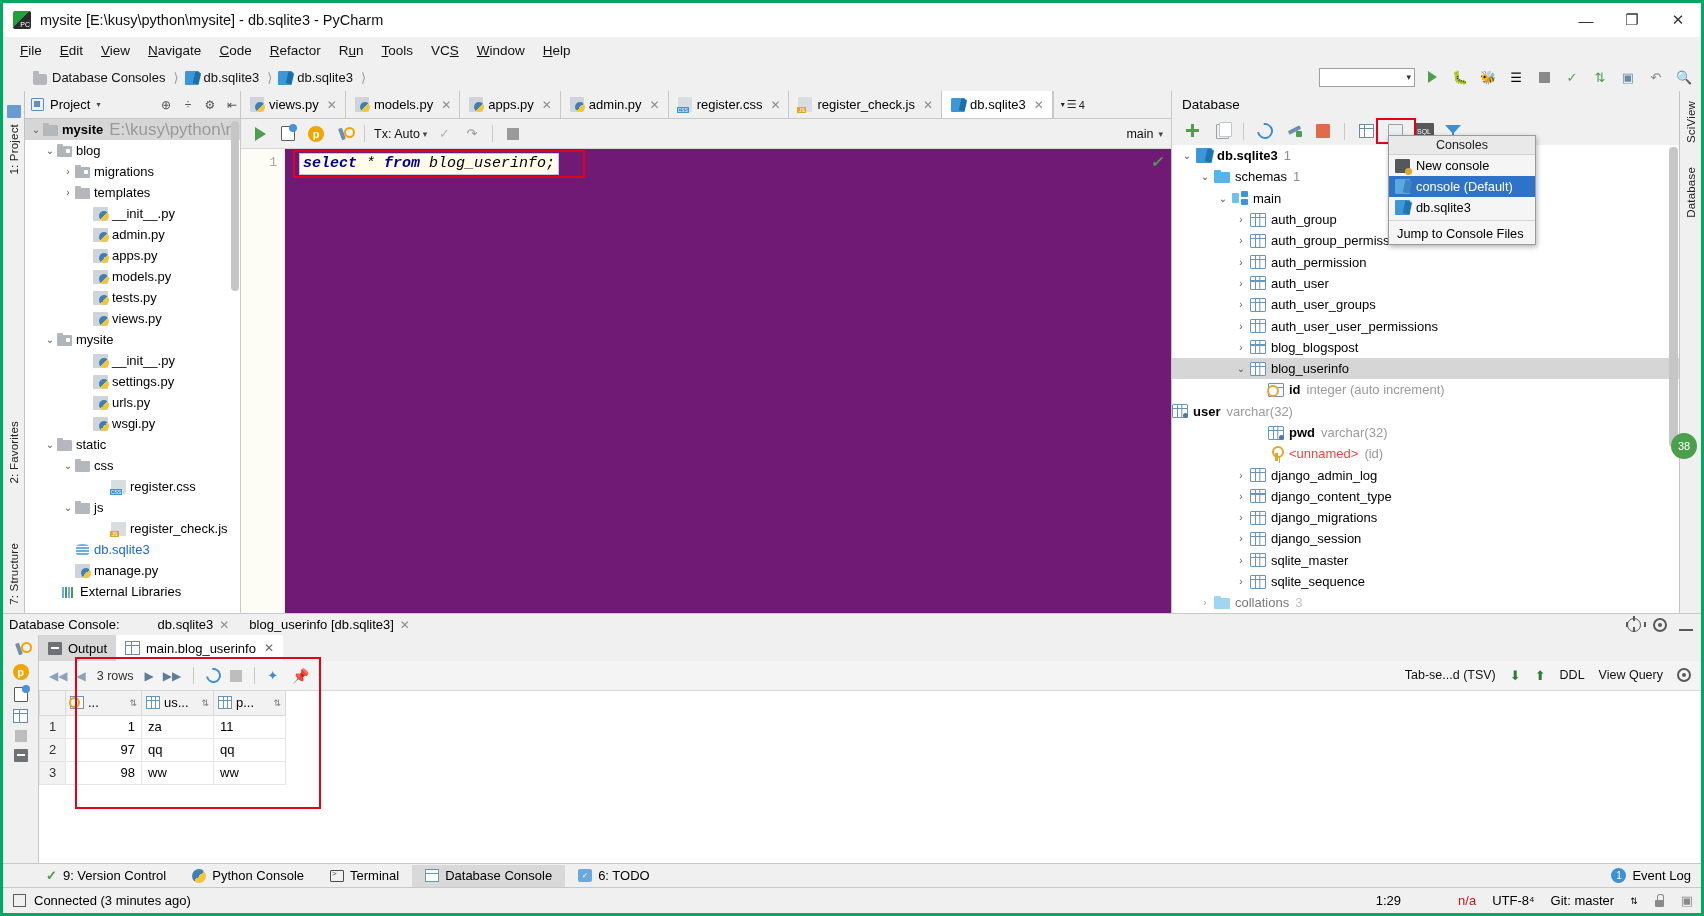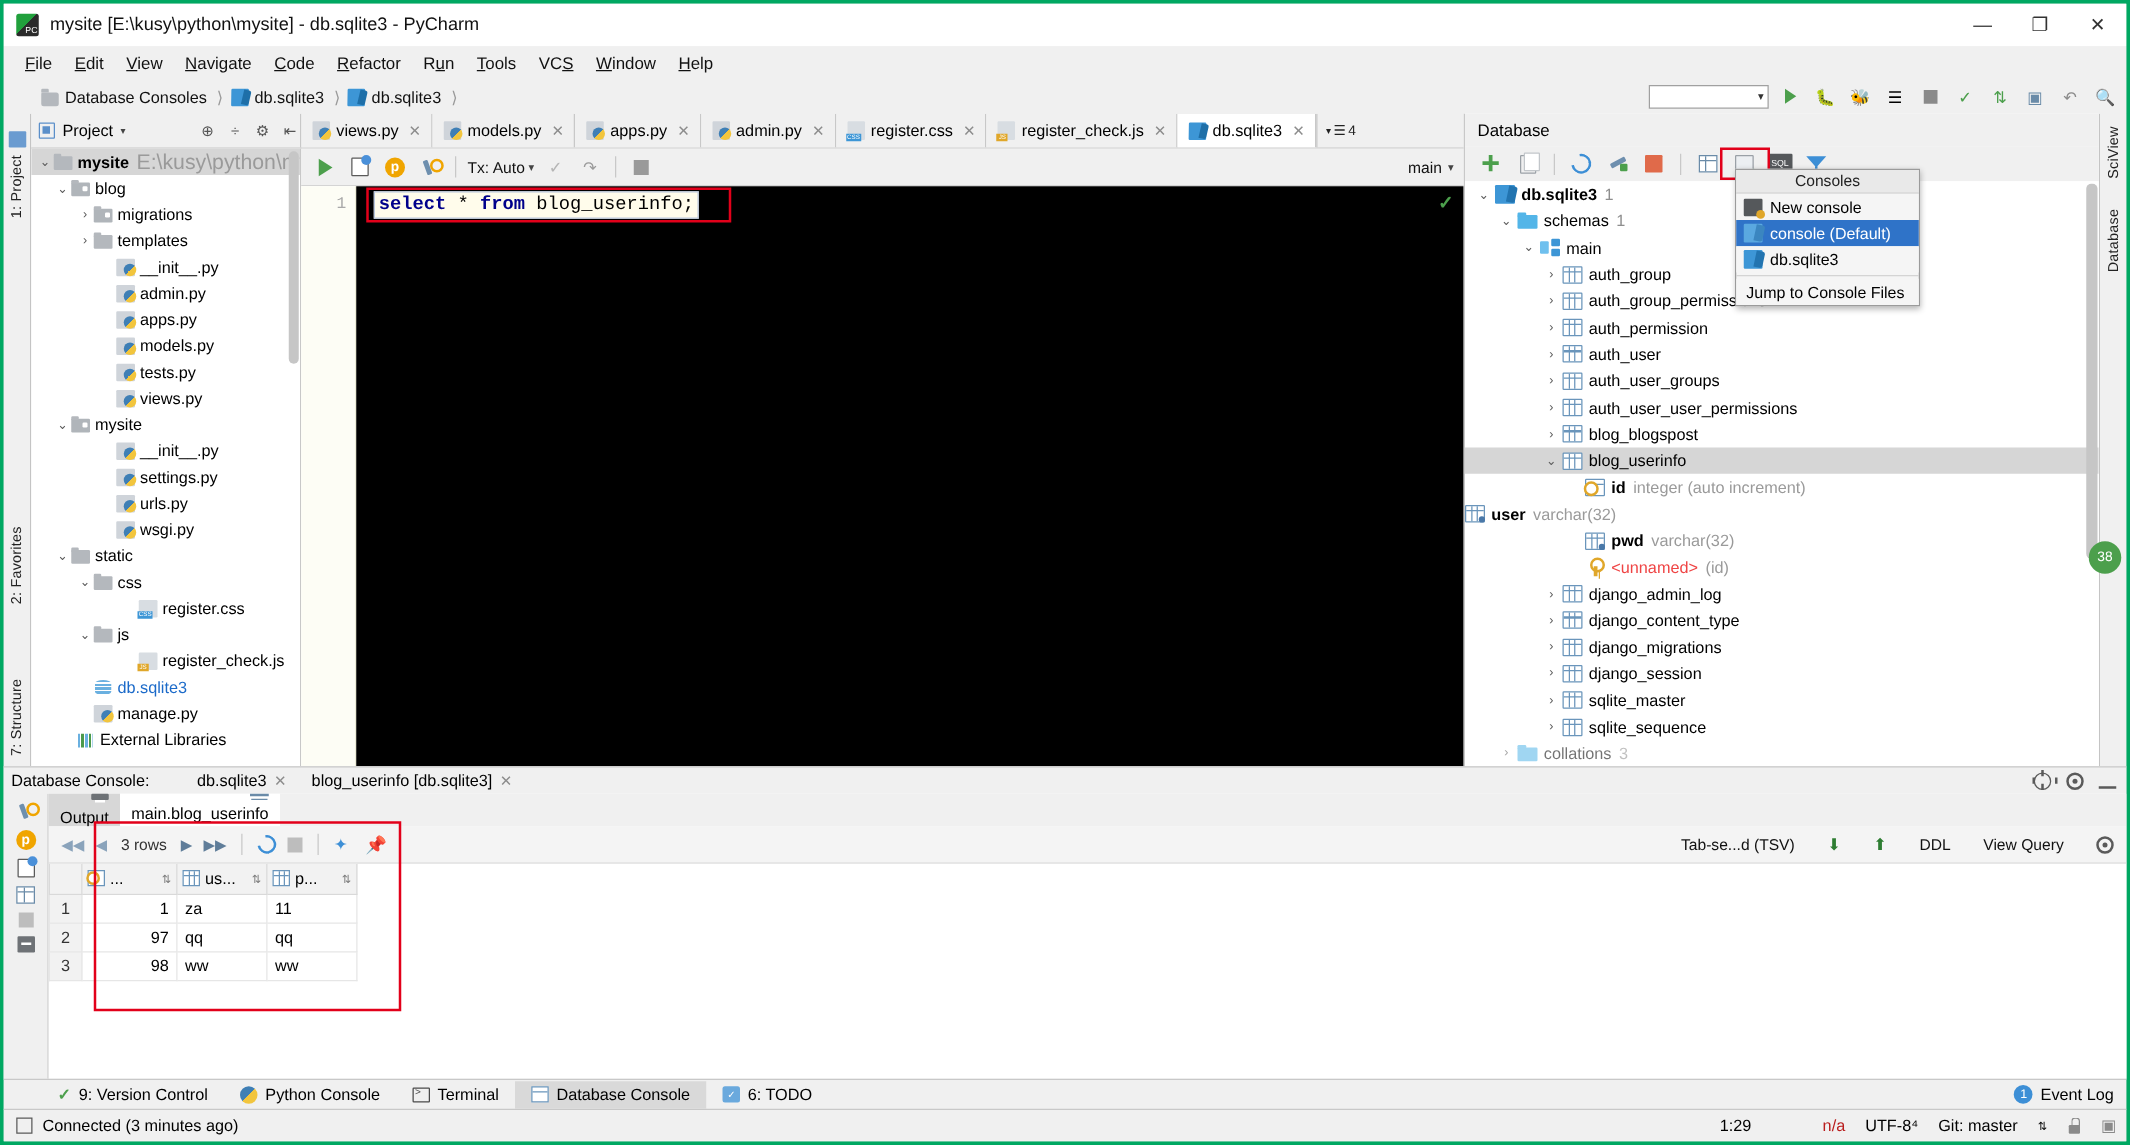--- a/index.html
+++ b/index.html
@@ -209,21 +209,21 @@
   .stop-sq{width:12px;height:12px;background:#9a9a9a;}
   .main-combo{
     position:absolute;right:8px;display:flex;align-items:center;gap:5px;font-size:12.5px;color:#111;
   }
   .sql-body { flex:1 1 auto; display:flex; min-height:0; background:#fff; position:relative;}
   .gutter {
     width: 44px; background: #fdfdf5; border-right: 1px solid #ededd8;
     text-align: right; padding: 6px 7px 0 0; font-family: "Liberation Mono", monospace;
     font-size: 13px; color: #a9a9a9; flex: 0 0 44px;
   }
-  .code-area { flex:1 1 auto; background: #000000; position: relative; padding-top:4px;}
+  .code-area { flex:1 1 auto; background: #701a75; position: relative; padding-top:4px;font-style:italic;}
   .code-line {
     font-family: "Liberation Mono", monospace; font-size: 15px;
     display: inline-block; margin-left: 14px; padding: 1px 3px 2px 3px;
     border: 1px solid #b9c6dc; background: #fffceb;
   }
   .kw { color: #00008b; font-weight: bold; }
   .red-box-code {
     position: absolute; left: 8px; top: 1px; width: 292px; height: 28px;
     border: 2px solid #e2001a; pointer-events:none;
   }
@@ -365,38 +365,38 @@
   .bc-main{flex:1 1 auto;display:flex;min-height:0;}
   .bc-rail{
     width:36px;background:#f0f0f0;border-right:1px solid #c8c8c8;display:flex;flex-direction:column;
     align-items:center;gap:7px;padding-top:6px;flex:0 0 36px;
   }
   .bc-content{flex:1 1 auto;display:flex;flex-direction:column;background:#fff;min-width:0;position:relative;}
   .res-tabs{
     height:26px;display:flex;align-items:stretch;background:#f0f0f0;flex:0 0 26px;
   }
   .res-tab{
-    display:flex;align-items:flex-end;gap:6px;padding:0 9px;font-size:13px;background:#d7d7d7;flex-direction:column;
+    display:flex;align-items:center;gap:6px;padding:0 9px;font-size:13px;background:#d7d7d7;
   }
   .res-tab.active{background:#fff;}
   .res-tab .x{color:#666;font-size:12px;margin-left:2px;}
   .out-ic{width:14px;height:13px;background:#6e7276;border-radius:1px;position:relative;}
   .out-ic::after{content:"";position:absolute;left:3px;top:5px;width:8px;height:2px;background:#fff;}
   .res-toolbar{
     height:30px;display:flex;align-items:center;gap:9px;padding:0 10px;background:#f4f4f4;flex:0 0 30px;
     border-bottom:1px solid #d8d8d8;position:relative;
   }
   .nav-a{color:#8aa3bb;font-size:12px;}
   .nav-a.dark{color:#5f7d99;}
   .rows-txt{font-size:12.5px;color:#333;margin:0 2px;}
   .refresh-ic{width:15px;height:15px;border:2.4px solid #3d8fd6;border-radius:50%;border-left-color:transparent;transform:rotate(35deg);}
   .stop-g{width:12px;height:12px;background:#bdbdbd;}
   .magic-ic{position:relative;width:16px;height:15px;color:#3d8fd6;font-size:13px;}
   .pin-ic{position:relative;width:16px;height:15px;color:#3d8fd6;font-size:14px;}
-  .res-right{position:absolute;right:10px;display:flex;align-items:center;gap:26px;font-size:12.5px;color:#111;}
+  .res-right{position:absolute;right:10px;display:flex;align-items:flex-start;gap:14px;font-size:12.5px;color:#111;}
   .dl-ic{color:#2e7d32;font-size:13px;}
   .ul-ic{color:#2e7d32;font-size:13px;}
 
   .grid-wrap{flex:1 1 auto;overflow:hidden;background:#fff;position:relative;}
   table.rs{border-collapse:collapse;font-size:13px;}
   table.rs th{
     background:#f2f2f2;border:1px solid #d9d9d9;border-top:none;height:24px;font-weight:normal;
     padding:0 4px;text-align:left;
   }
   table.rs th .hcell{display:flex;align-items:center;gap:4px;}

